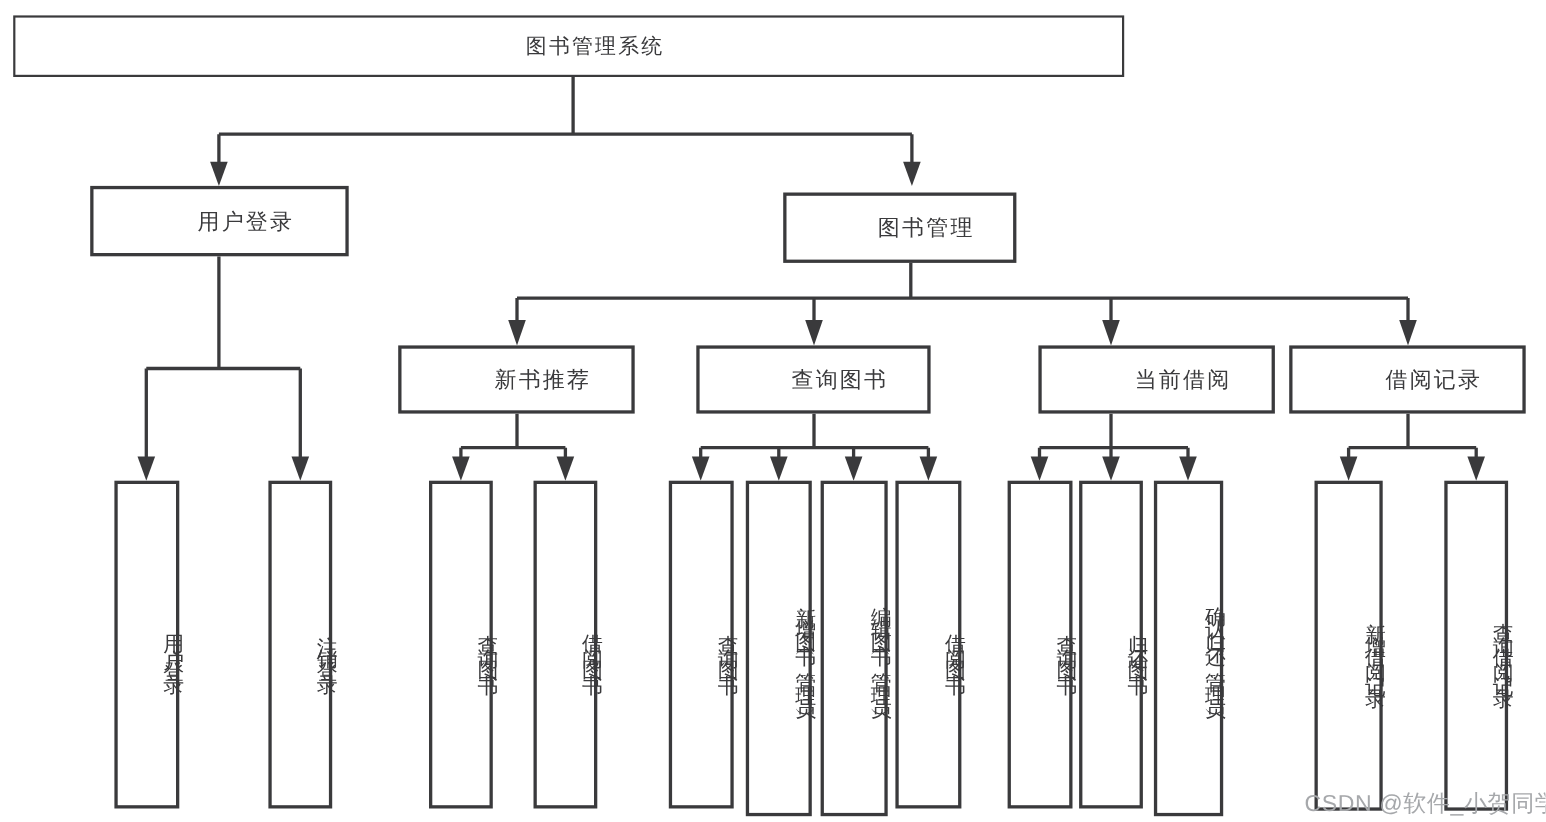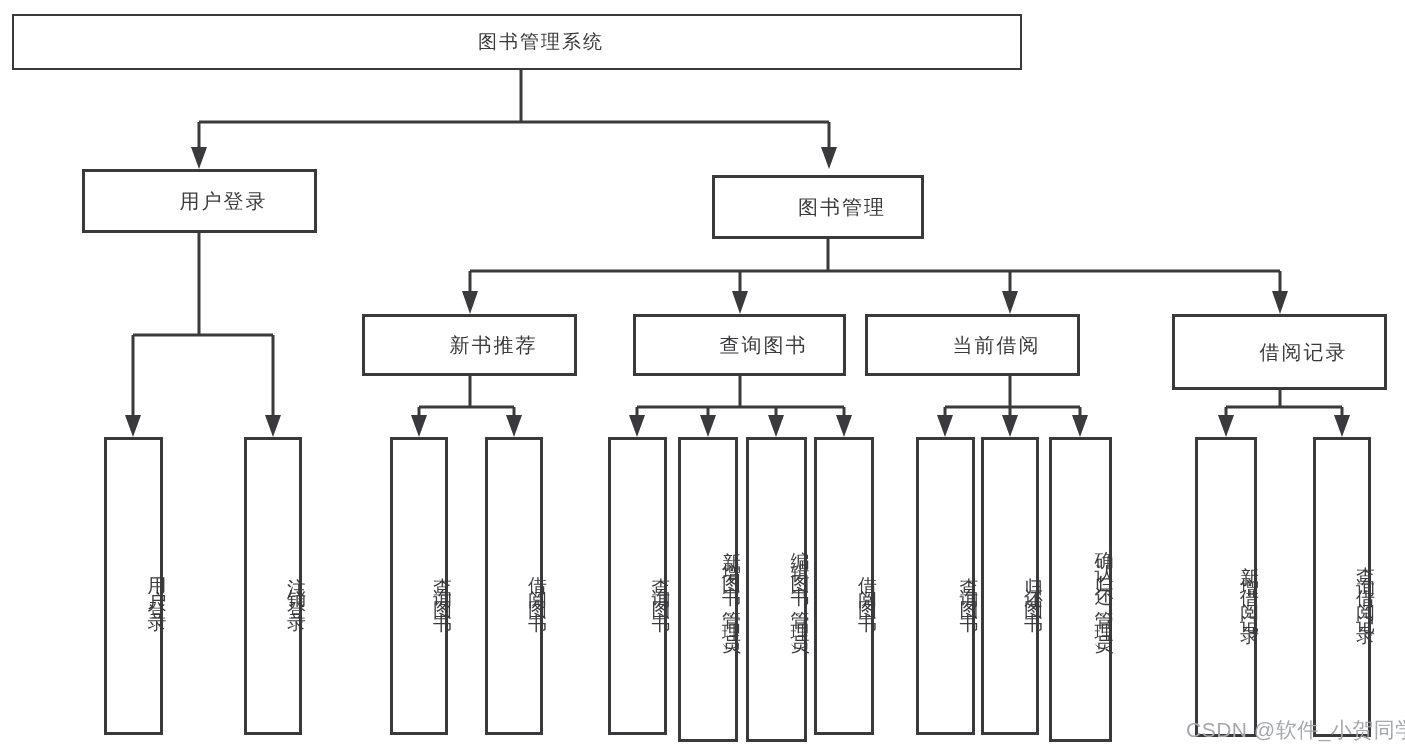--- a/index.html
+++ b/index.html
@@ -114,24 +114,24 @@
   <div class="node hbox" style="left:712px;top:175px;width:212px;height:64px;">
     <span>图书管理</span>
   </div>
 
   <div class="node hbox" style="left:362px;top:314px;width:215px;height:62px;">
     <span>新书推荐</span>
   </div>
   <div class="node hbox" style="left:633px;top:314px;width:213px;height:62px;">
     <span>查询图书</span>
   </div>
-  <div class="node hbox" style="left:865px;top:314px;width:215px;height:62px;">
+  <div class="node hbox" style="left:944px;top:314px;width:215px;height:62px;">
     <span>当前借阅</span>
   </div>
-  <div class="node hbox" style="left:1172px;top:314px;width:215px;height:76px;">
+  <div class="node hbox" style="left:1172px;top:314px;width:215px;height:62px;">
     <span>借阅记录</span>
   </div>
 
   <div class="node vbox" style="left:104px;top:437px;width:59px;height:298px;">
     <span class="vtext">用户登录</span>
   </div>
   <div class="node vbox" style="left:244px;top:437px;width:58px;height:298px;">
     <span class="vtext">注销登录</span>
   </div>
 

